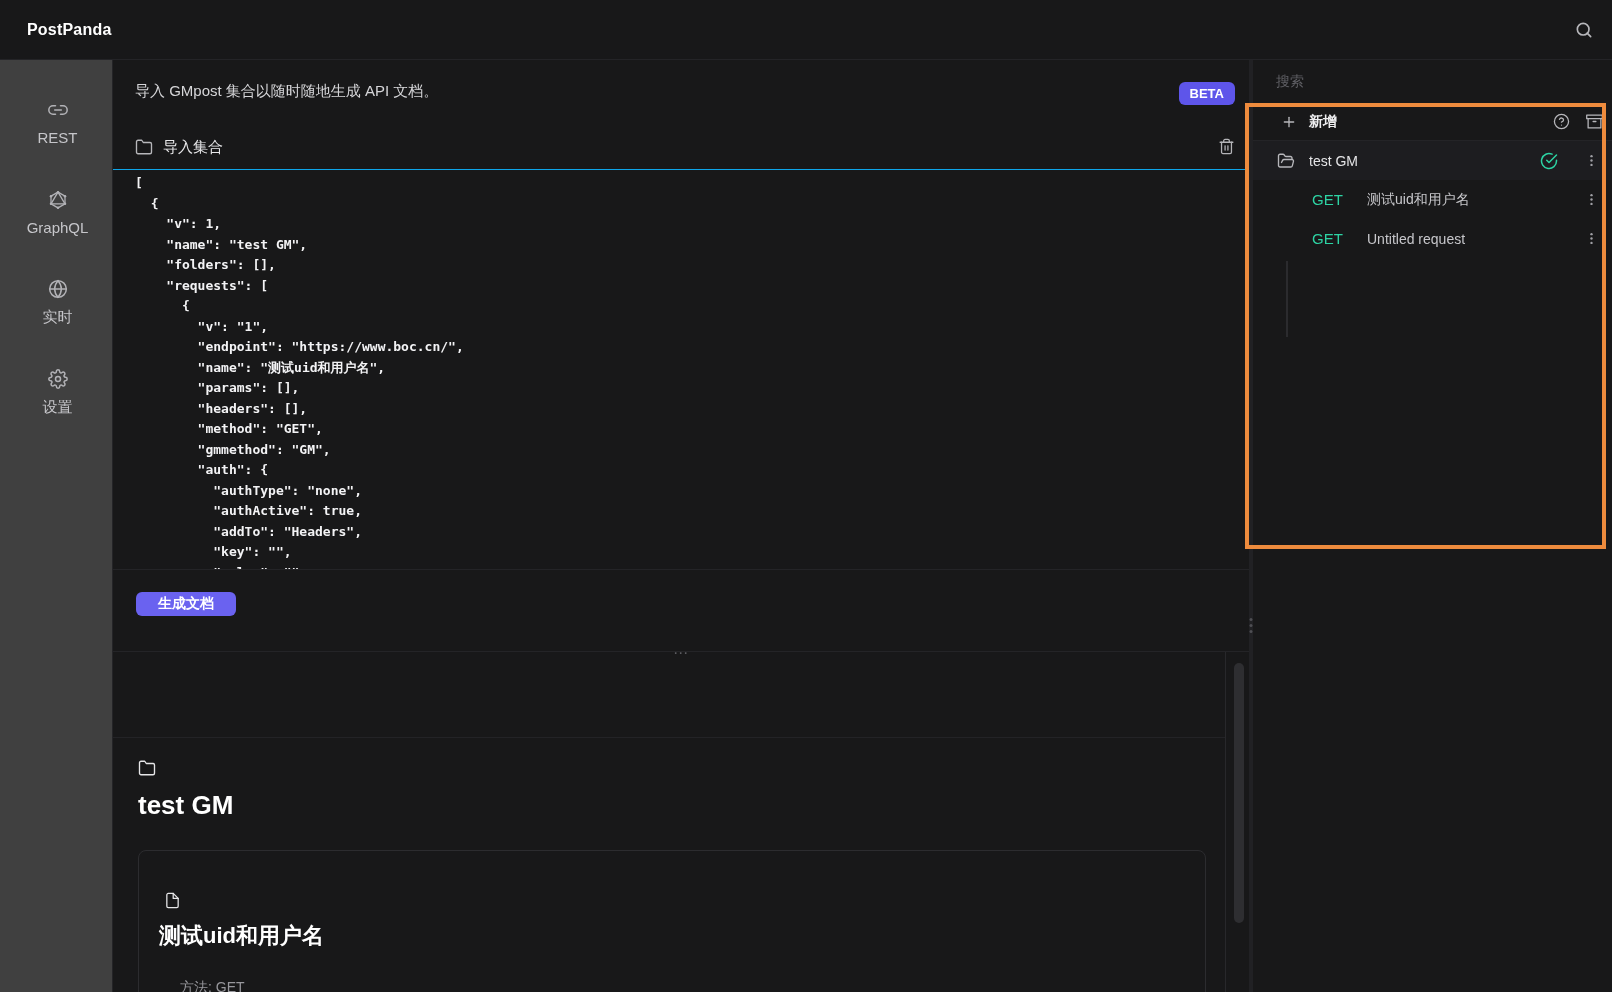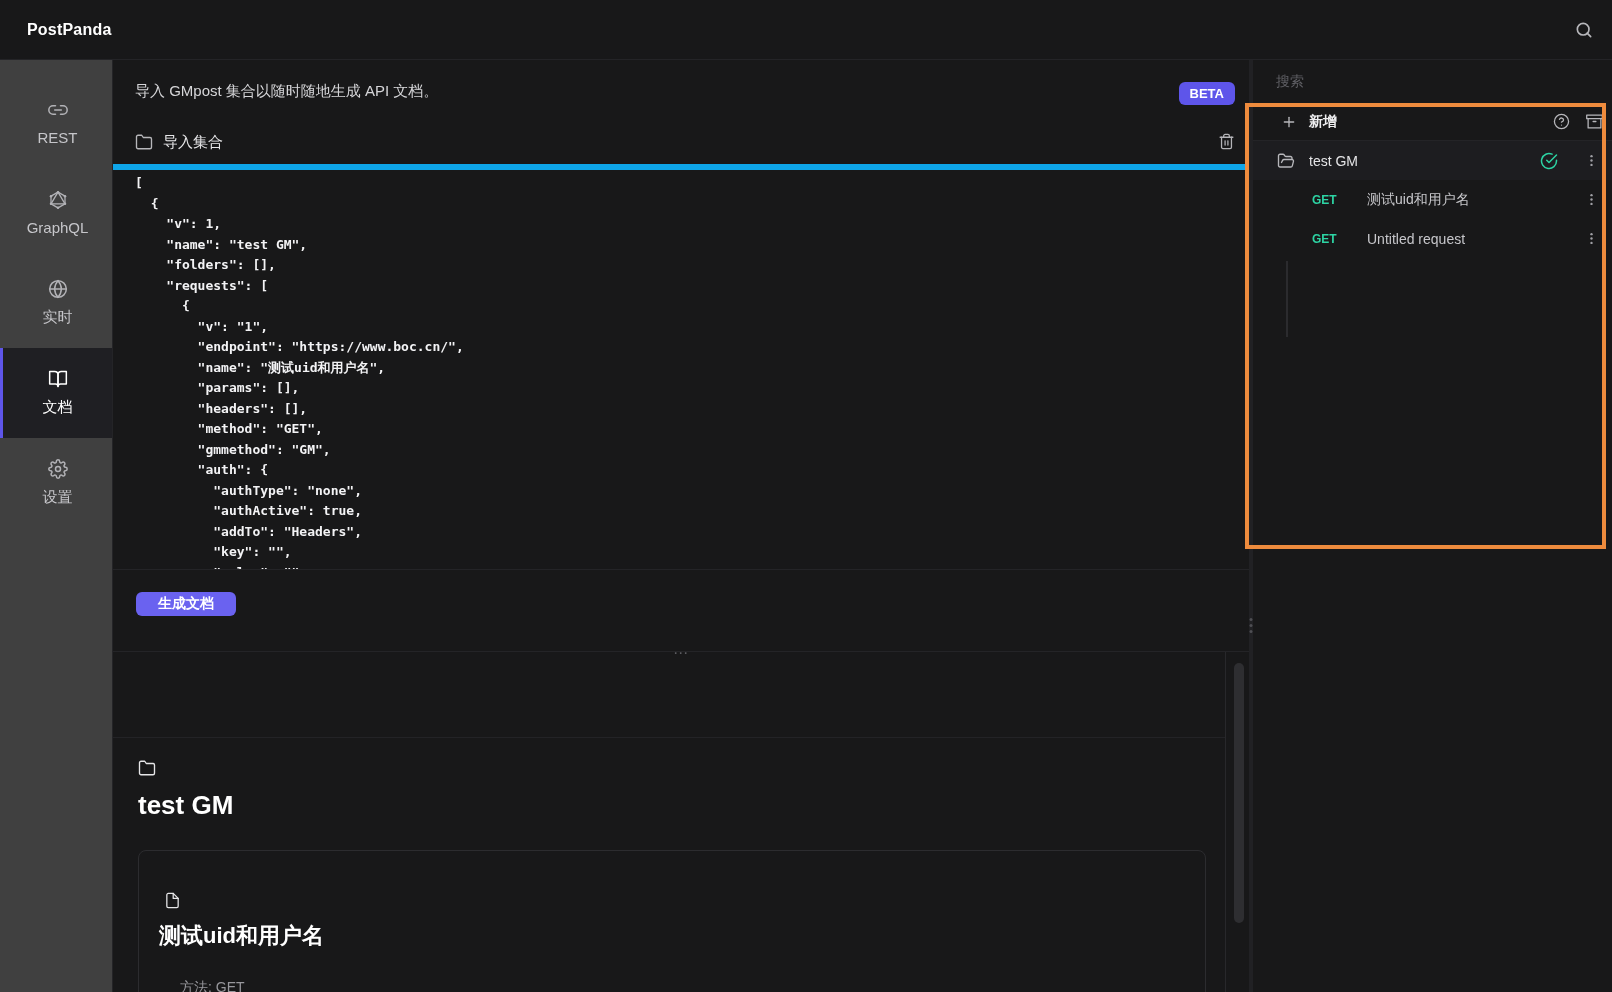--- a/index.html
+++ b/index.html
@@ -19,21 +19,21 @@
 
   
   .leftnav { width:113px; border-right:1px solid #242427; padding-top:18px; display:flex; flex-direction:column; }
   .nav-item { height:90px; display:flex; flex-direction:column; align-items:center; justify-content:center; gap:9px; color:#c6c6ca; font-size:15px; cursor:pointer; border-left:3px solid transparent; }
   .nav-item .icon { color:#b2b2b6; }
   .nav-item.active { background:#1f1f23; border-left-color:var(--accent,#5e55ea); color:#ffffff; }
   .nav-item.active .icon { color:#ffffff; }
 
   
   .main { width:1136px; display:flex; flex-direction:column; background:#181819; }
-  .sec-import { height:110px; border-bottom:6px solid #0ea5e9; padding:22px 14px 12px 22px; display:flex; flex-direction:column; }
+  .sec-import { height:110px; border-bottom:1px solid #0ea5e9; padding:22px 14px 12px 22px; display:flex; flex-direction:column; }
   .intro-row { display:flex; align-items:flex-start; }
   .intro-text { font-size:15px; color:#d6d6d9; }
   .beta { margin-left:auto; background:var(--accent,#5e55ea); color:#fff; font-size:13px; font-weight:bold; padding:5px 11px; border-radius:6px; line-height:1; }
   .section-row { margin-top:auto; display:flex; align-items:flex-start; }
   .section-row .label { margin-left:10px; font-size:15px; color:#e8e8ea; }
   .trash-btn { margin-left:auto; color:#b4b4b8; cursor:pointer; }
 
   .sec-editor { height:400px; border-bottom:1px solid #242427; overflow:hidden; }
   .code { font-family:"DejaVu Sans Mono","Liberation Mono",monospace; font-weight:bold; font-size:13px; line-height:20.5px; color:#f3f3f5; padding:3px 0 0 22px; white-space:pre; }
 
@@ -65,21 +65,21 @@
   .search-input::placeholder { color:#5f5f64; }
   .add-row { height:38px; border-bottom:1px solid #242427; display:flex; align-items:center; padding:0 9px 0 28px; cursor:pointer; }
   .add-row .label { margin-left:12px; font-size:14px; font-weight:bold; color:#ededef; }
   .add-row .right { margin-left:auto; display:flex; align-items:center; gap:16px; }
   .tree { position:relative; }
   .tree-row { height:39px; display:flex; align-items:center; cursor:pointer; }
   .folder-row { padding:0 13px 0 24px; background:#1d1d20; }
   .folder-row .name { margin-left:14px; font-size:14px; color:#e4e4e6; }
   .folder-row .right { margin-left:auto; display:flex; align-items:center; gap:26px; }
   .req-row { padding:0 13px 0 59px; }
-  .req-method { width:30px; font-size:12px; font-weight:bold; color:var(--method-green,#2dd4a4); }
+  .req-method { width:30px; font-size:15px; font-weight:normal; color:var(--method-green,#2dd4a4); }
   .req-name { margin-left:25px; font-size:14px; color:#c7c7cb; }
   .req-row .kebab { margin-left:auto; }
   .indent-line { position:absolute; left:33px; top:120px; width:2px; height:76px; background:#2b2b2e; }
   .check { color:var(--check-green,#2dd4a4); }
   .kebab { color:#a0a0a5; cursor:pointer; }
 
   
   .highlight-box { position:absolute; left:1245px; top:103px; width:361px; height:446px; border:4px solid var(--highlight-orange,#ee8b3d); z-index:10; pointer-events:none; }
 </style>
 </head>
@@ -128,29 +128,20 @@
       </div>
       <div class="nav-item">
         <span class="icon">
           <svg width="20" height="20" viewBox="0 0 24 24" fill="none" stroke="currentColor" stroke-width="1.8" stroke-linecap="round" stroke-linejoin="round">
               <circle cx="12" cy="12" r="10"></circle>
               <line x1="2" y1="12" x2="22" y2="12"></line>
               <path d="M12 2a15.3 15.3 0 0 1 4 10 15.3 15.3 0 0 1-4 10 15.3 15.3 0 0 1-4-10 15.3 15.3 0 0 1 4-10z"></path>
             </svg>
         </span>
         <span>实时</span>
-      </div>
-      <div class="nav-item active">
-        <span class="icon">
-          <svg width="20" height="20" viewBox="0 0 24 24" fill="none" stroke="currentColor" stroke-width="1.8" stroke-linecap="round" stroke-linejoin="round">
-              <path d="M2 3h6a4 4 0 0 1 4 4v14a3 3 0 0 0-3-3H2z"></path>
-              <path d="M22 3h-6a4 4 0 0 0-4 4v14a3 3 0 0 1 3-3h7z"></path>
-            </svg>
-        </span>
-        <span>文档</span>
       </div>
       <div class="nav-item">
         <span class="icon">
           <svg width="20" height="20" viewBox="0 0 24 24" fill="none" stroke="currentColor" stroke-width="1.8" stroke-linecap="round" stroke-linejoin="round">
               <circle cx="12" cy="12" r="3"></circle>
               <path d="M19.4 15a1.65 1.65 0 0 0 .33 1.82l.06.06a2 2 0 0 1 0 2.83 2 2 0 0 1-2.83 0l-.06-.06a1.65 1.65 0 0 0-1.82-.33 1.65 1.65 0 0 0-1 1.51V21a2 2 0 0 1-2 2 2 2 0 0 1-2-2v-.09A1.65 1.65 0 0 0 9 19.4a1.65 1.65 0 0 0-1.82.33l-.06.06a2 2 0 0 1-2.83 0 2 2 0 0 1 0-2.83l.06-.06a1.65 1.65 0 0 0 .33-1.82 1.65 1.65 0 0 0-1.51-1H3a2 2 0 0 1-2-2 2 2 0 0 1 2-2h.09A1.65 1.65 0 0 0 4.6 9a1.65 1.65 0 0 0-.33-1.82l-.06-.06a2 2 0 0 1 0-2.83 2 2 0 0 1 2.83 0l.06.06a1.65 1.65 0 0 0 1.82.33H9a1.65 1.65 0 0 0 1-1.51V3a2 2 0 0 1 2-2 2 2 0 0 1 2 2v.09a1.65 1.65 0 0 0 1 1.51 1.65 1.65 0 0 0 1.82-.33l.06-.06a2 2 0 0 1 2.83 0 2 2 0 0 1 0 2.83l-.06.06a1.65 1.65 0 0 0-.33 1.82V9a1.65 1.65 0 0 0 1.51 1H21a2 2 0 0 1 2 2 2 2 0 0 1-2 2h-.09a1.65 1.65 0 0 0-1.51 1z"></path>
             </svg>
         </span>
         <span>设置</span>
       </div>

